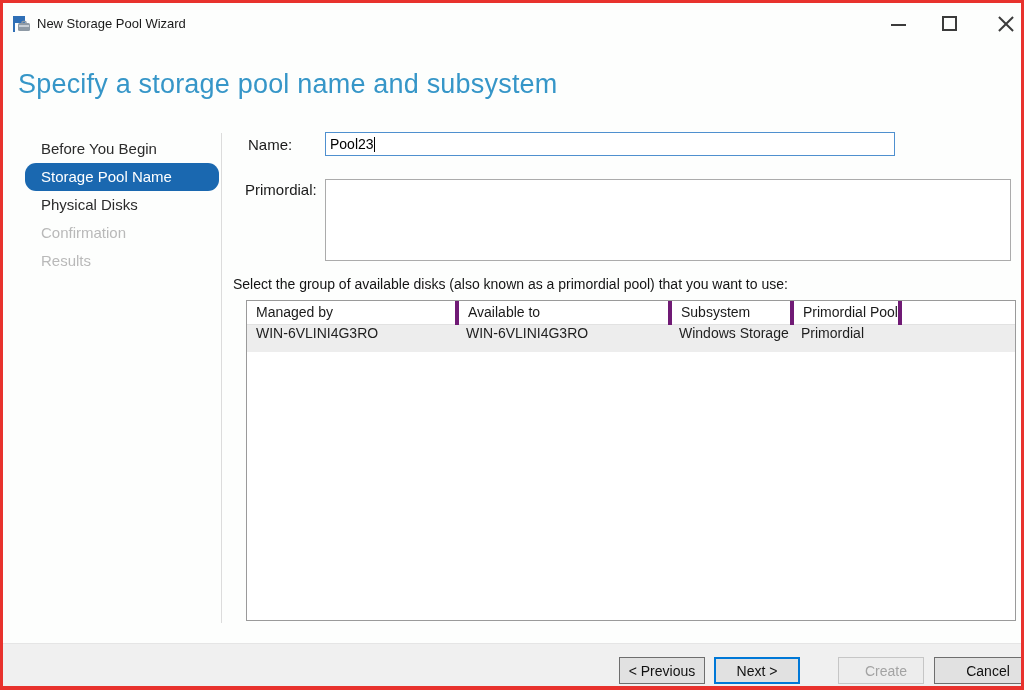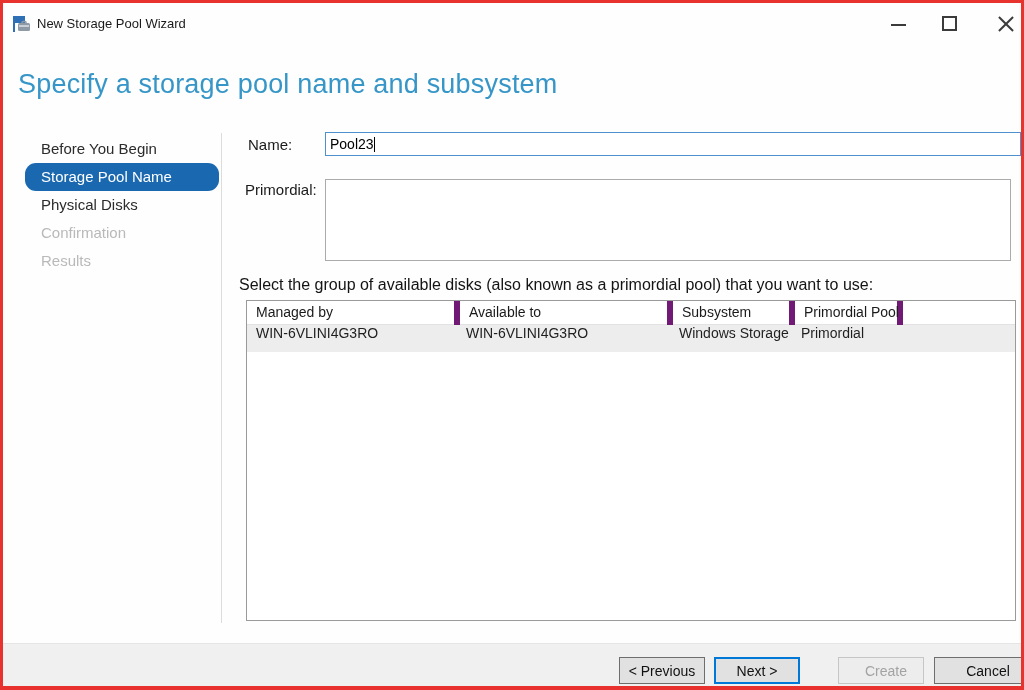--- a/index.html
+++ b/index.html
@@ -66,49 +66,49 @@
     position: absolute; left: 218px; top: 130px; width: 1px; height: 490px;
     background: #dcdcdc;
   }
 
   
   .field-label { position: absolute; font-size: 15px; color: #1a1a1a; }
   .label-name { left: 245px; top: 133px; }
   .label-desc { left: 242px; top: 178px; }
 
   .name-input {
-    position: absolute; left: 322px; top: 129px; width: 696px; height: 24px;
+    position: absolute; left: 322px; top: 129px; width: 570px; height: 24px;
     background: #fff; border: 1px solid #4f90cf;
     font-size: 14px; color: #000; line-height: 22px; padding-left: 4px;
     white-space: nowrap; overflow: hidden;
   }
   .caret {
     display: inline-block; width: 1px; height: 15px; background: #000;
     vertical-align: -3px;
   }
   .desc-input {
     position: absolute; left: 322px; top: 176px; width: 686px; height: 82px;
     background: #fff; border: 1px solid #ababab; resize: none;
     font-family: "Liberation Sans", sans-serif; font-size: 14px; padding: 3px;
   }
 
   
   .instruction {
-    position: absolute; left: 236px; top: 273px;
-    font-size: 16px; color: #141414; white-space: nowrap;
+    position: absolute; left: 230px; top: 273px;
+    font-size: 14px; color: #141414; white-space: nowrap;
   }
   .disk-table-wrap {
     position: absolute; left: 243px; top: 297px; width: 770px; height: 321px;
     border: 1px solid #9a9a9a; background: #fff; overflow: hidden;
   }
   table.disk-table { border-collapse: collapse; table-layout: fixed; width: 100%; }
   .disk-table th {
     height: 23px; font-size: 14px; font-weight: 400; text-align: left;
     color: #1a1a1a; padding: 0 0 0 9px; white-space: nowrap;
-    border-right: 6px solid #701a75; border-bottom: 1px solid #e2e2e2;
+    border-right: 4px solid #701a75; border-bottom: 1px solid #e2e2e2;
     background: #fff;
   }
   .disk-table th:last-child { border-right: none; }
   .disk-table td {
     height: 24px; font-size: 14px; color: #1f1f1f;
     padding: 0 0 11px 9px; white-space: nowrap; overflow: hidden;
     background: #ededed;
   }
 
   

